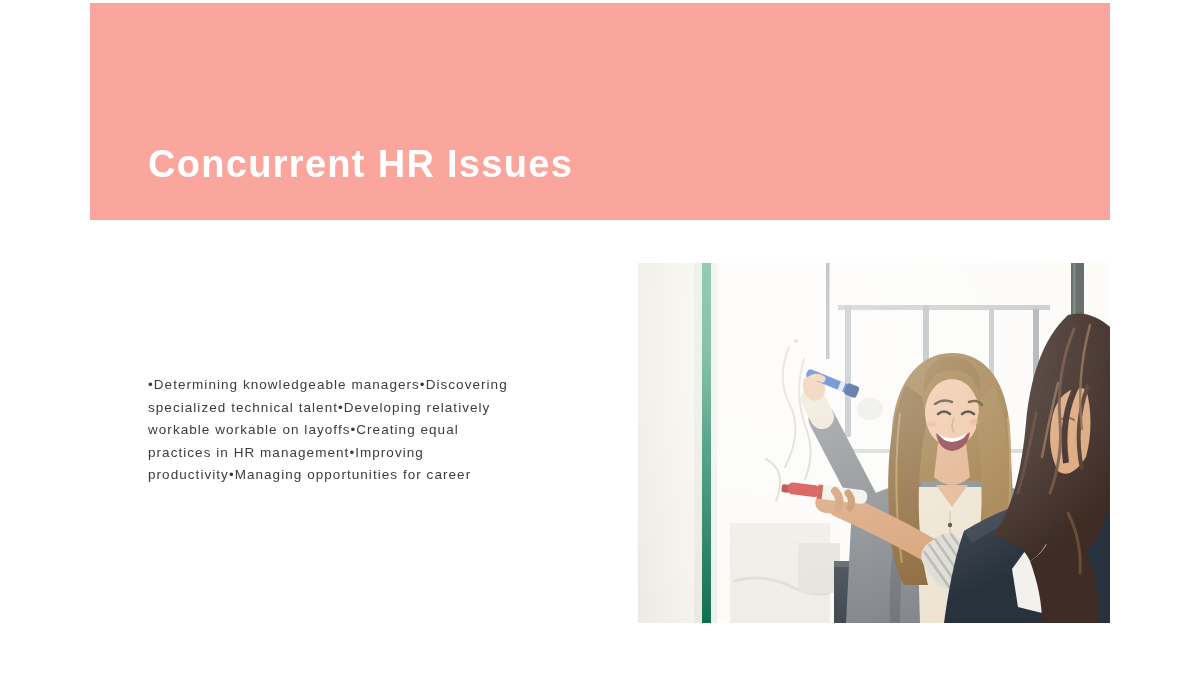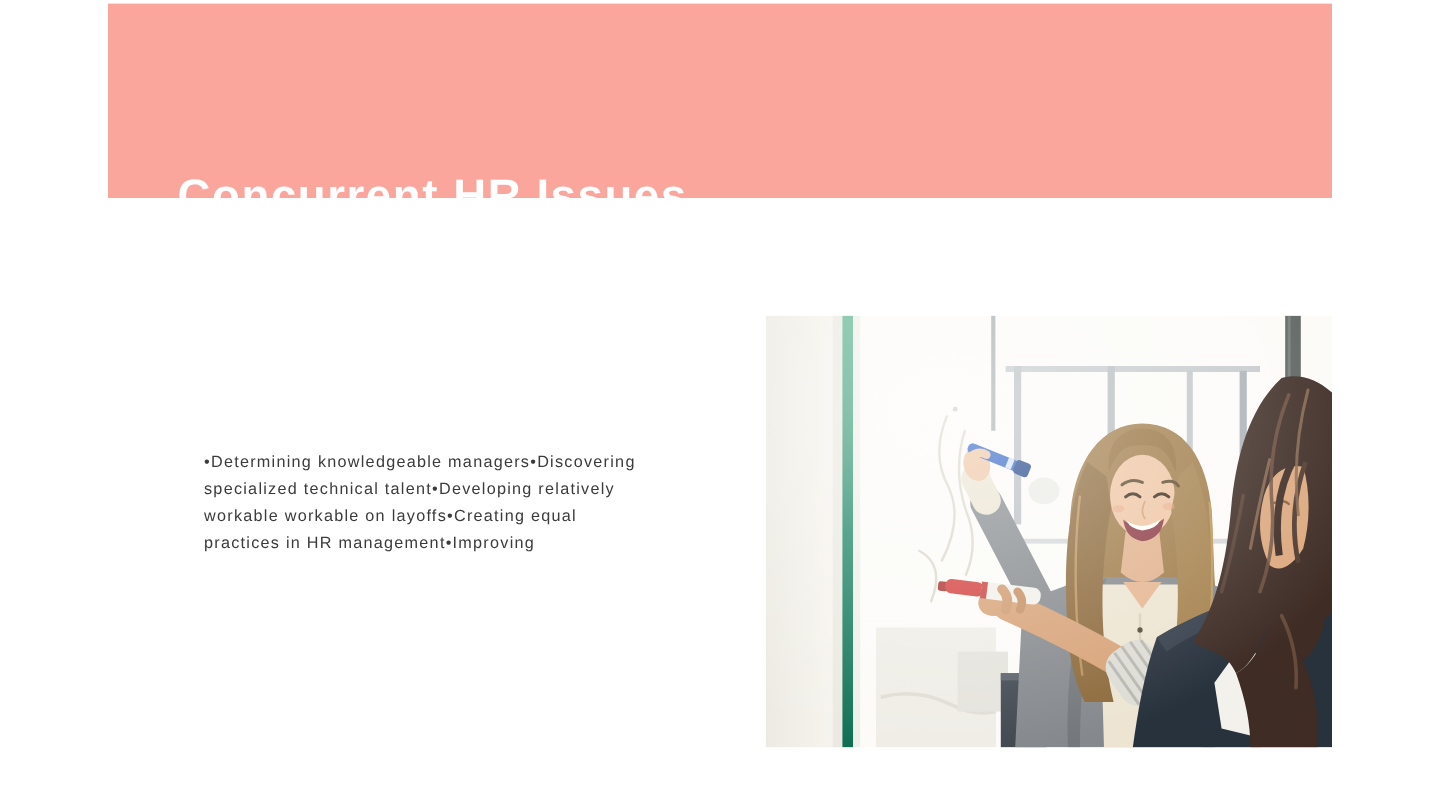--- a/index.html
+++ b/index.html
@@ -1,21 +1,21 @@
 <!DOCTYPE html>
 <html><head>
 <meta charset="utf-8">
 <style>
   html,body{margin:0;padding:0;background:#ffffff;}
   .slide{
     position:relative; width:1200px; height:675px; overflow:hidden;
     background:#ffffff; font-family:"Liberation Sans", sans-serif;
   }
   .banner{
-    position:absolute; left:90px; top:3px; width:1020px; height:162px;
+    position:absolute; left:90px; top:3px; width:1020px; height:217px;
   }
   .title{
     position:absolute; left:58px; top:142px; margin:0;
     font-size:38px; font-weight:700; letter-spacing:1.3px; line-height:1;
   }
   .body-text{
     position:absolute; left:148px; top:374px; width:420px;
   }
   .body-text p{
     margin:0; font-size:13.5px; line-height:22.6px; letter-spacing:1.05px;
@@ -29,25 +29,26 @@
 </style>
 </head>
 <body>
 
 <div class="slide" style="background-color: rgb(255, 255, 255);">
 
   <header class="banner" style="background-color: rgb(250, 166, 157);">
     <h1 class="title" style="color: rgb(255, 255, 255);">Concurrent HR Issues</h1>
   </header>
 
-  <div class="body-text" style="color: rgb(59, 59, 59); margin-left: 22px;">
+  <div class="body-text" style="color: rgb(59, 59, 59);">
     <p>•Determining knowledgeable managers•Discovering</p>
     <p>specialized technical talent•Developing relatively</p>
     <p>workable workable on layoffs•Creating equal</p>
     <p>practices in HR management•Improving</p>
+    <p>productivity•Managing opportunities for career</p>
   </div>
 
   <figure class="photo" role="img" aria-label="Two businesswomen at a whiteboard; one smiling woman in a gray blazer raises a blue marker, another in a navy blazer points with a red marker">
     <svg viewBox="0 0 472 360" width="472" height="360">
       <defs>
         <linearGradient id="pg-green" x1="0" y1="0" x2="0" y2="1">
           <stop offset="0" stop-color="#66b794"></stop>
           <stop offset="0.5" stop-color="#1f8465"></stop>
           <stop offset="1" stop-color="#106e53"></stop>
         </linearGradient>

